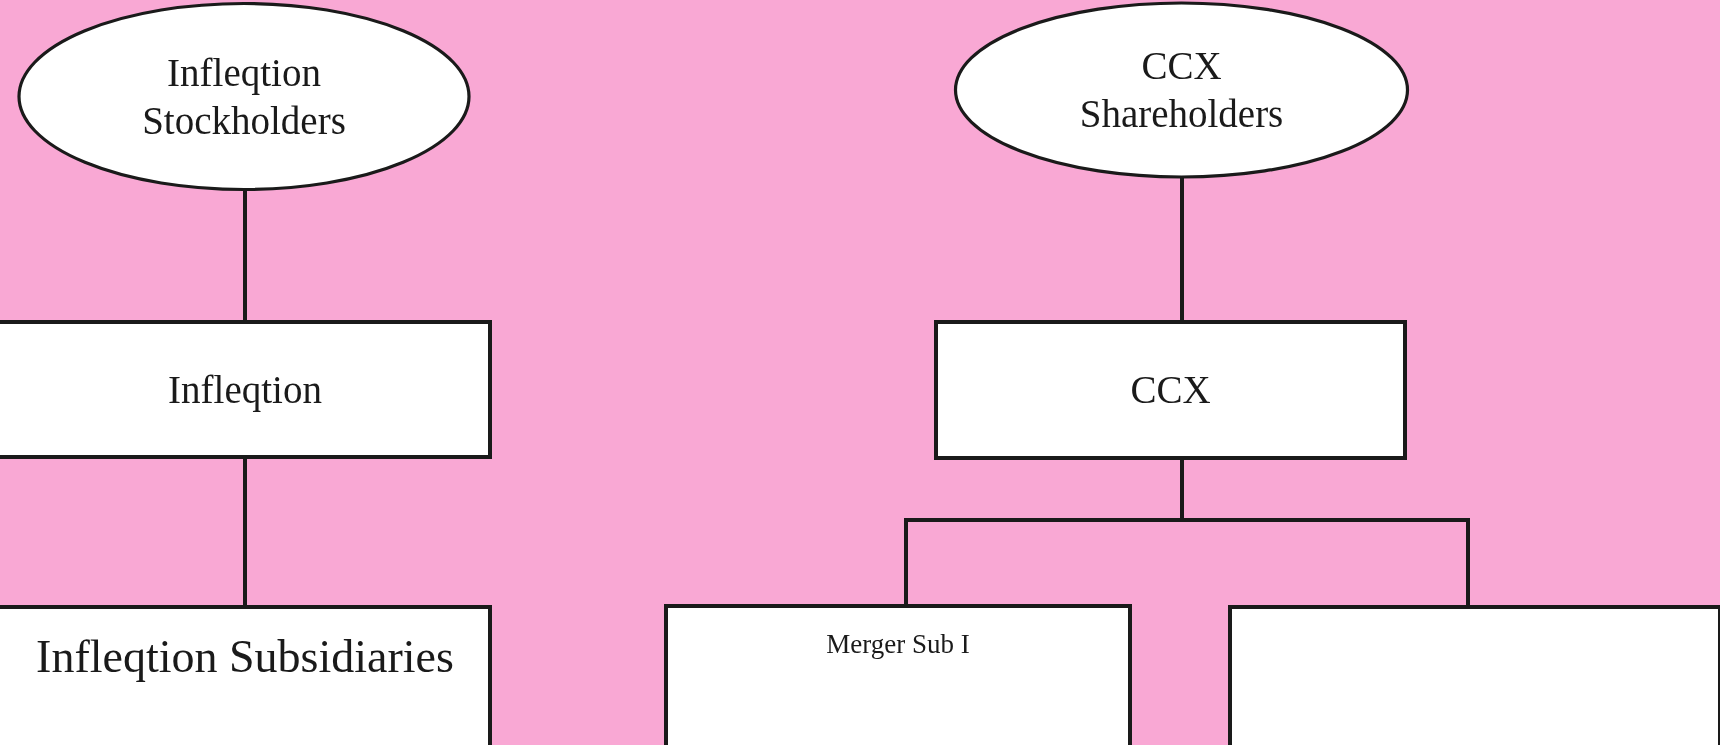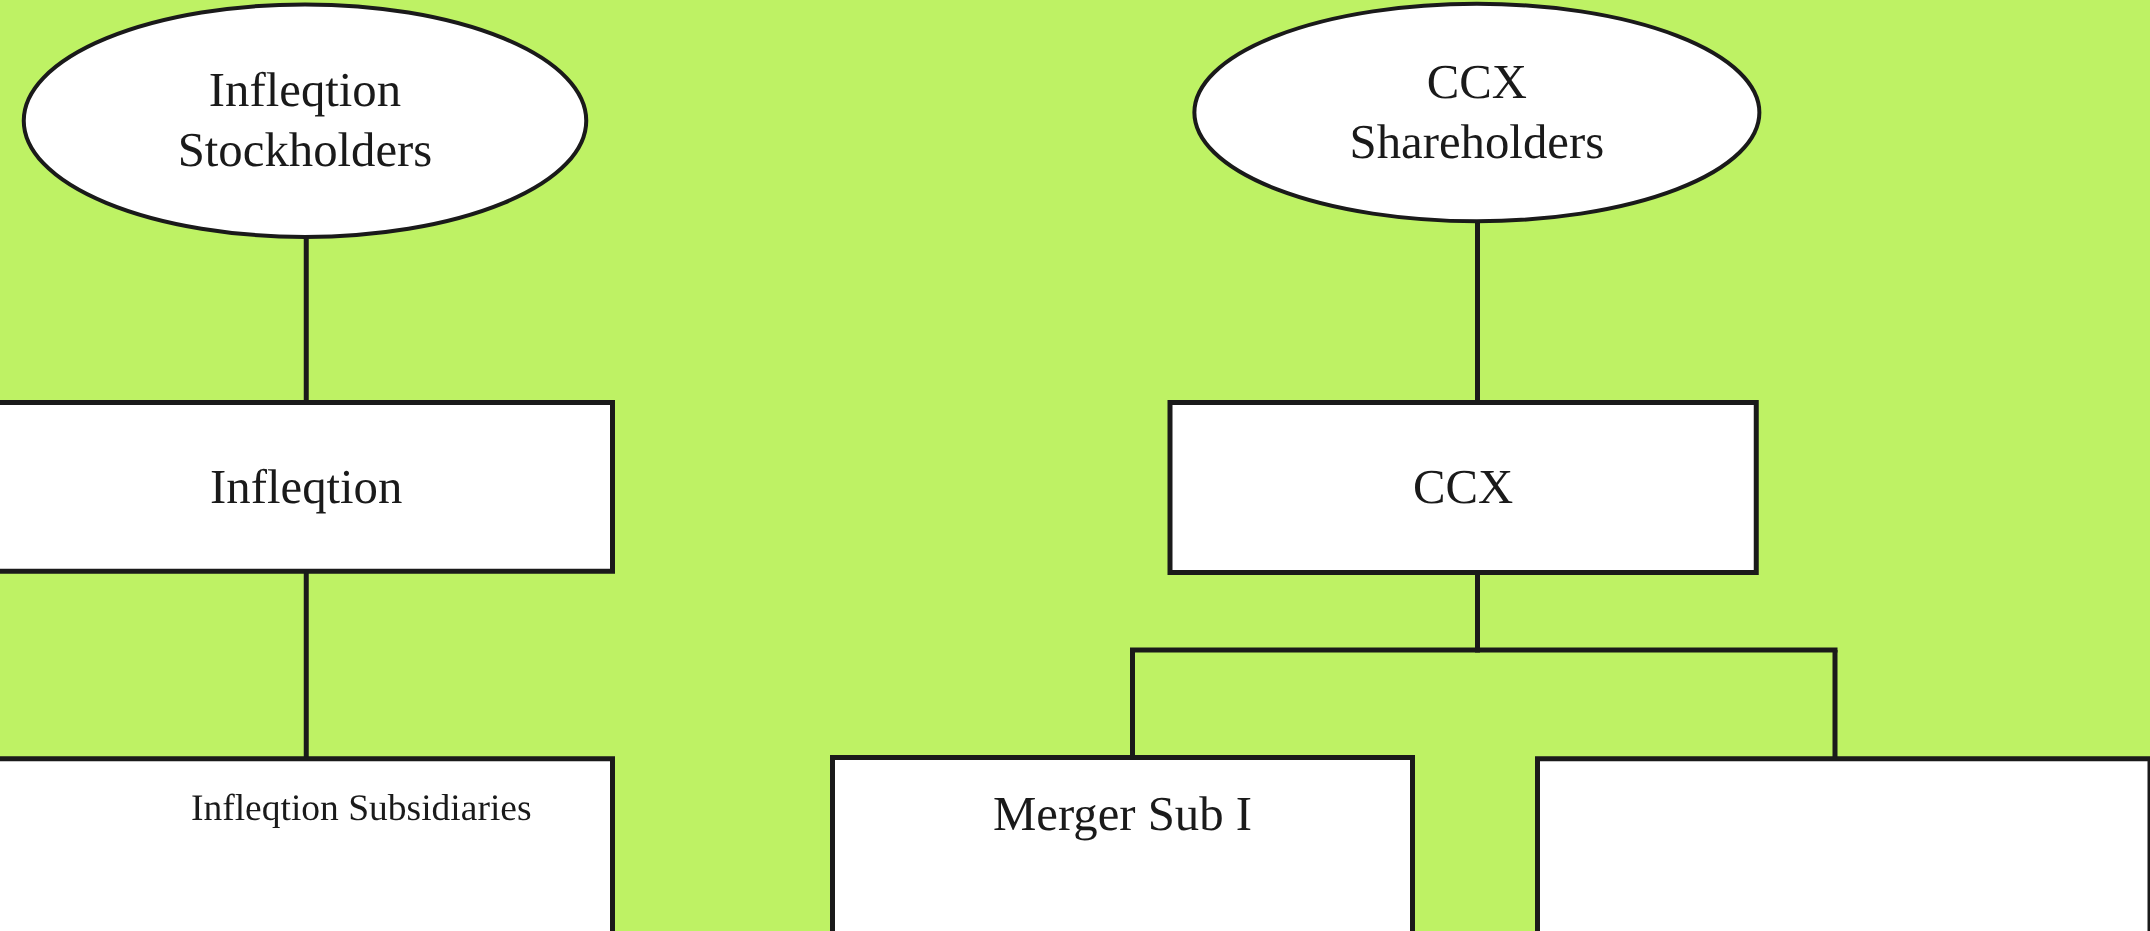--- a/index.html
+++ b/index.html
@@ -4,21 +4,21 @@
 <style>
   html, body {
     margin: 0;
     padding: 0;
     background: #ffffff;
   }
   #diagram-root {
     position: relative;
     width: 1720px;
     height: 745px;
-    background: #bef264;
+    background: #f9a8d4;
     overflow: hidden;
     font-family: "Liberation Serif", "DejaVu Serif", serif;
     color: #1a1a1a;
   }
   .svg-layer {
     position: absolute;
     left: 0;
     top: 0;
     width: 1720px;
     height: 745px;
@@ -68,39 +68,38 @@
     top: 322px;
     width: 490px;
     height: 135px;
     font-size: 39px;
   }
   .label-box-subsidiaries {
     left: 0px;
     top: 607px;
     width: 490px;
     height: 138px;
-    font-size: 30px;
+    font-size: 46px;
     align-items: flex-start;
     padding-top: 22px;
     box-sizing: border-box;
-    margin-left: 44px;
   }
   .label-box-ccx {
     left: 936px;
     top: 322px;
     width: 469px;
     height: 136px;
     font-size: 39px;
   }
   .label-box-mergersub1 {
     left: 666px;
     top: 606px;
     width: 464px;
     height: 139px;
-    font-size: 39px;
+    font-size: 27px;
     align-items: flex-start;
     padding-top: 22px;
     box-sizing: border-box;
   }
   .label-box-mergersub2 {
     left: 1230px;
     top: 607px;
     width: 486px;
     height: 138px;
     font-size: 39px;

